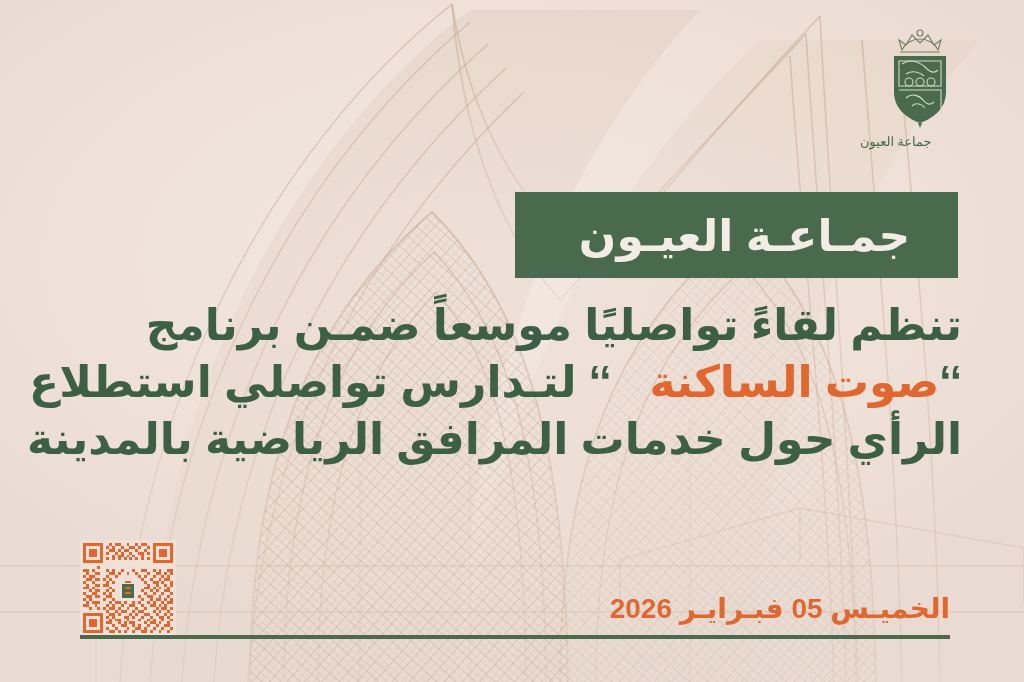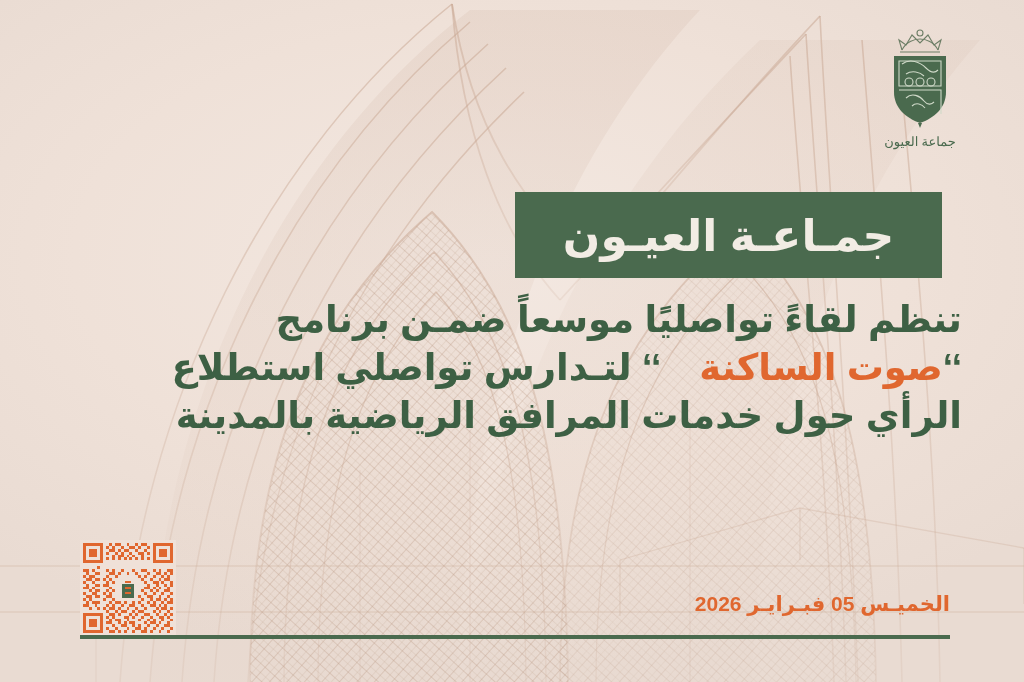--- a/index.html
+++ b/index.html
@@ -19,45 +19,45 @@
   .sketch svg{display:block;width:100%;height:100%;}
 
   
   .year{position:absolute;left:84px;top:42px;line-height:0.82;
         font-weight:800;font-size:54px;letter-spacing:-1px;direction:ltr;text-align:left;}
   .year .y20{color:transparent;-webkit-text-stroke:2px #e0672f;
              text-shadow:none;display:block;}
   .year .y26{color:#e0672f;display:block;margin-top:2px;}
 
   
-  .emblem{position:absolute;right:44px;top:26px;width:120px;text-align:center;}
+  .emblem{position:absolute;right:44px;top:26px;width:120px;text-align:left;}
   .emblem svg{display:block;margin:0 auto;}
   .emblem-caption{margin-top:4px;font-family:"Liberation Serif","DejaVu Serif",serif;
                   font-size:13px;color:#4a6a4e;letter-spacing:.5px;}
 
   
   .banner{position:absolute;left:515px;top:192px;width:427px;height:86px;
-          background:#4a6a4e;display:flex;align-items:center;justify-content:center;}
+          background:#4a6a4e;display:flex;align-items:center;justify-content:center;padding-left:16px;}
   .banner-text{color:#f2ece4;font-size:44px;font-weight:800;letter-spacing:1px;
                white-space:nowrap;}
 
   
   .headline{position:absolute;right:62px;left:62px;top:296px;
             text-align:right;color:#3d6044;font-weight:800;
-            font-size:37px;line-height:1.30;}
+            font-size:44px;line-height:1.30;}
   .headline .ln{display:block;white-space:nowrap;}
   .hl-accent{color:#e0672f;margin-left:38px;}
 
   
   .qr{position:absolute;left:80px;top:540px;width:96px;height:96px;}
   .qr svg{display:block;}
 
   
   .date{position:absolute;right:74px;top:592px;color:#e0672f;
-        font-size:21px;font-weight:800;letter-spacing:.5px;white-space:nowrap;}
+        font-size:28px;font-weight:800;letter-spacing:.5px;white-space:nowrap;}
 
   
   .rule{position:absolute;left:80px;top:635px;width:870px;height:4px;
         background:#4a6a4e;}
 </style>
 </head>
 <body>
 
 <div id="poster">
 

